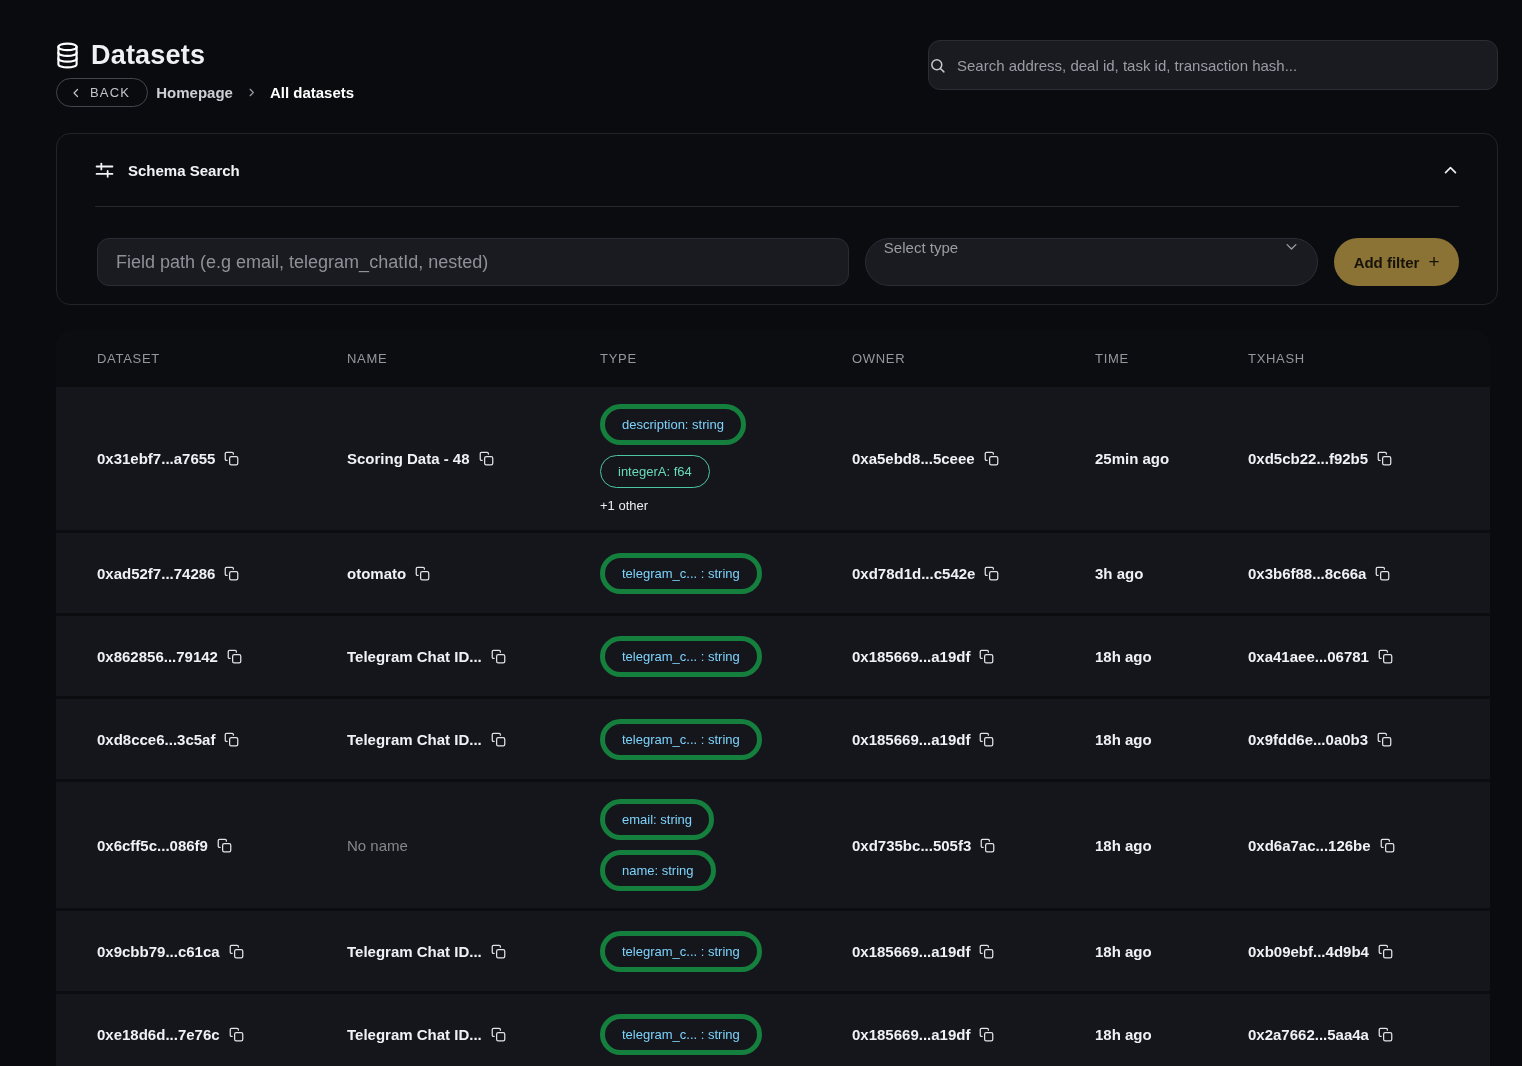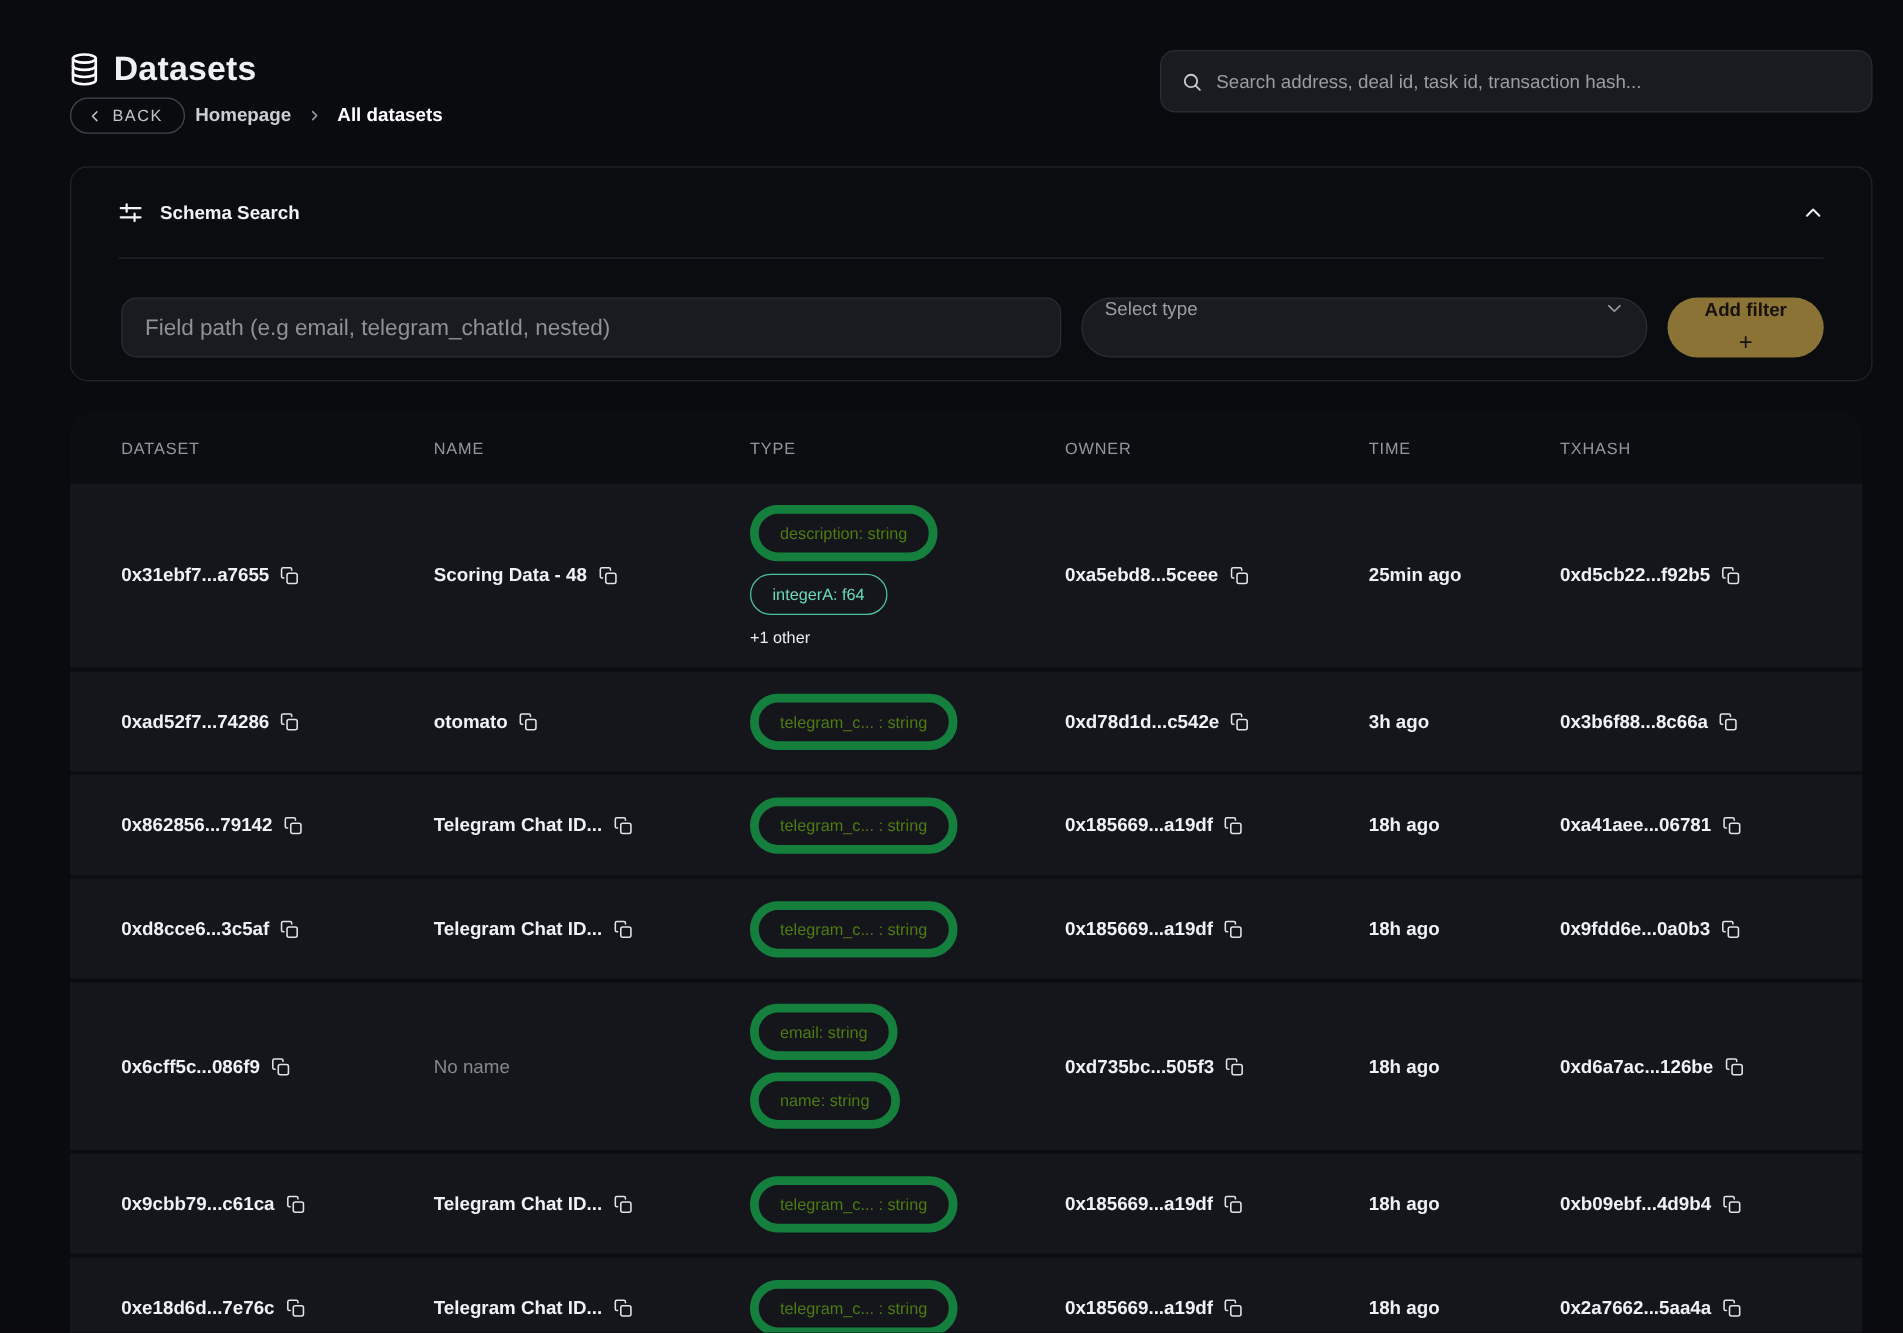--- a/index.html
+++ b/index.html
@@ -24,21 +24,21 @@
     cursor:pointer; font-family:inherit;
   }
   .crumb { display:flex; align-items:center; gap:13px; }
   .crumb-link { font-size:15px; font-weight:700; color:#cdced3; cursor:pointer; }
   .crumb-current { font-size:15px; font-weight:700; color:#ffffff; }
 
   
   .global-search {
     position:absolute; left:928px; top:40px; width:570px; height:50px;
     background:#1a1b21; border:1px solid #2c2d34; border-radius:12px;
-    display:flex; align-items:center; gap:11px; padding:0 16px;
+    display:flex; align-items:center; gap:11px; padding:0 0;
   }
   .global-search input {
     flex:1; background:transparent; border:none; outline:none;
     color:#e8e9ec; font-size:15px; font-family:inherit;
   }
   .global-search input::placeholder { color:#9b9ca4; }
 
   
   .panel {
     position:absolute; left:56px; top:133px; width:1442px; height:172px;
@@ -56,21 +56,21 @@
   .field-input::placeholder { color:#8f9098; }
   .type-select {
     width:454px; height:48px; background:#1a1b21; border:1px solid #2c2d34;
     border-radius:24px; padding:0 18px; display:flex; align-items:flex-start; justify-content:space-between;
     color:#9b9ca4; font-size:15px; cursor:pointer;
   }
   .add-filter-btn {
     width:125px; height:48px; border:none; border-radius:999px;
     background:#8a7334; color:#17120a; font-size:15px; font-weight:600;
     display:flex; align-items:center; justify-content:center; gap:9px;
-    cursor:pointer; font-family:inherit;flex-direction:column;
+    cursor:pointer; font-family:inherit;
   }
   .plus-glyph { font-size:19px; font-weight:500; line-height:1; margin-top:-1px; }
 
   
   .table {
     position:absolute; left:56px; top:330px; width:1434px; height:800px;
     background:#0c0d11; border-radius:16px 16px 0 0; overflow:hidden;
   }
   .thead, .trow {
     display:grid;
@@ -85,21 +85,21 @@
   }
   .trow { background:#15161c; margin-bottom:3px; min-height:80px; cursor:pointer; }
   .cell { display:flex; align-items:center; gap:9px; font-size:15px; font-weight:600; color:#f0f1f4; }
   .c-type { flex-direction:column; align-items:flex-start; justify-content:center; gap:10px; padding:17px 0; }
   .muted { color:#85868e; font-weight:500; }
   .copy { color:#e2e3e7; display:flex; cursor:pointer; flex:0 0 auto; }
   .chip {
     display:inline-block; padding:8px 17px; border-radius:999px;
     font-size:13px; font-weight:500; white-space:nowrap;
   }
-  .chip-gold { color:#4d7c0f; border:7px solid #15803d; }
+  .chip-gold { color:#7dd3fc; border:5px solid #15803d; }
   .chip-teal { color:#68dab8; border:1px solid #4cc5a2; }
   .more { font-size:13px; font-weight:500; color:#eceef1; }
 </style>
 </head>
 <body>
 
 <div class="page-header">
   <span>
     <svg width="23" height="27" viewBox="0 0 24 28" fill="none" stroke="#ffffff" stroke-width="2.2" stroke-linecap="round">
       <ellipse cx="12" cy="5" rx="9.5" ry="3.4"></ellipse>

